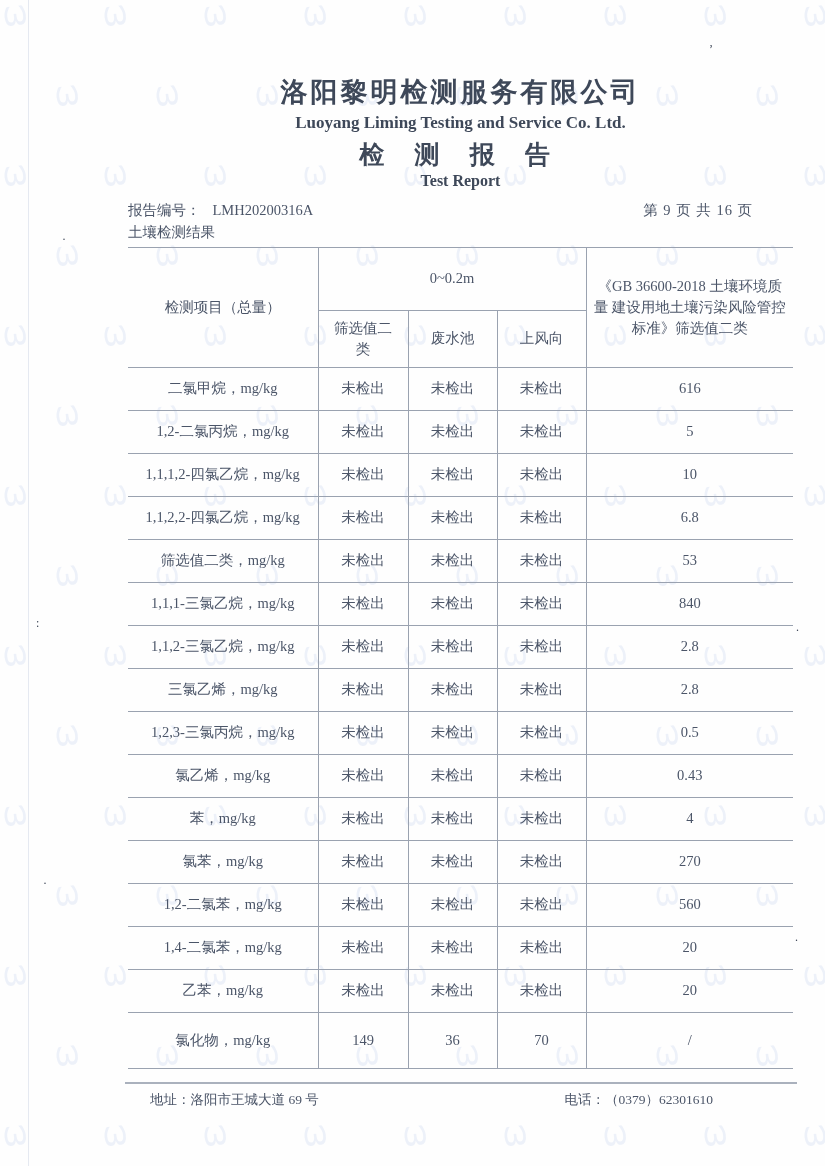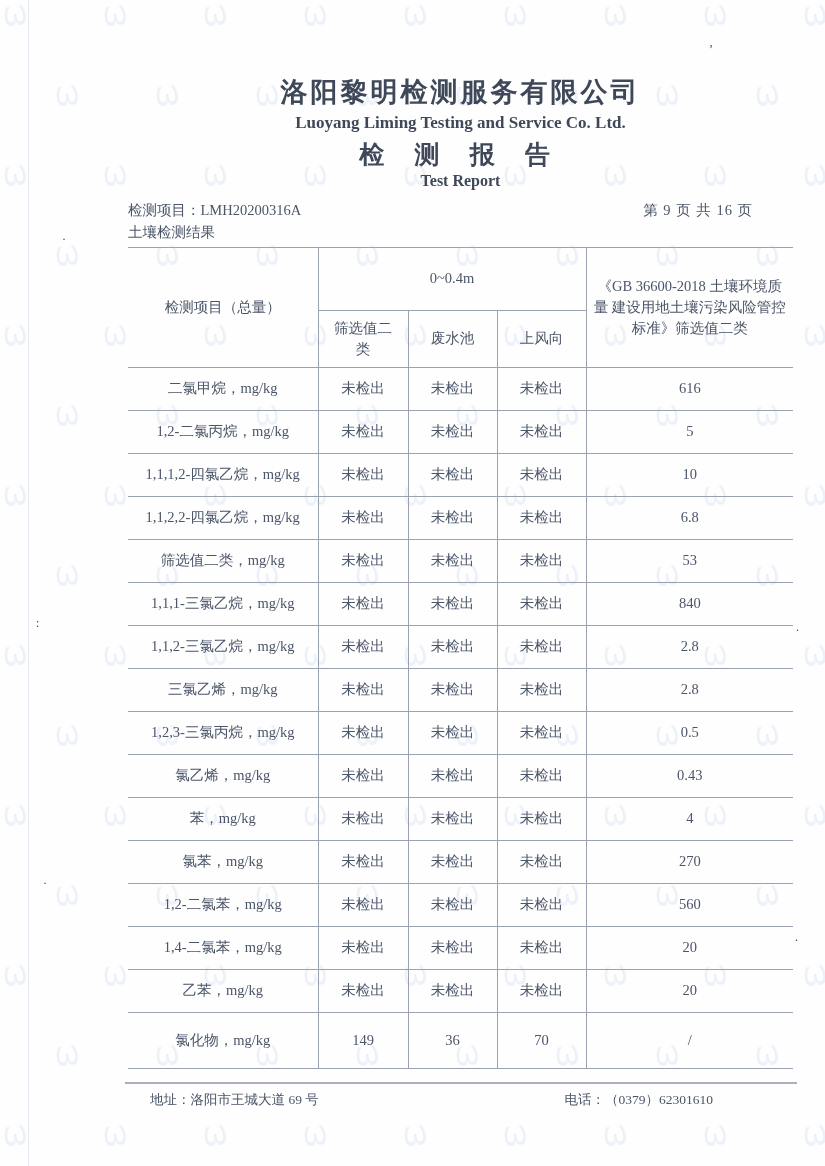--- a/index.html
+++ b/index.html
@@ -46,21 +46,21 @@
   }
   .title-en {
     text-align: center; margin-top: 1px; width: 665px;
     font-size: 16px; font-weight: bold; color: #3e4859;
   }
 
   .meta-row {
     display: flex; justify-content: space-between; align-items: baseline;
     width: 665px; margin-top: 11px; font-size: 14.5px;
   }
-  .report-no-value { }
+  .report-no-value { margin-left: 12px; }
   .page-indicator { padding-right: 40px; letter-spacing: 1px; }
   .section-title { font-size: 14.5px; margin-top: 3px; }
 
   table.results {
     border-collapse: collapse; table-layout: fixed;
     width: 665px; margin-top: 5px;
   }
   table.results th, table.results td {
     border: 1px solid #9aa2b0;
     font-weight: normal; text-align: center;
@@ -232,39 +232,39 @@
 
   <div class="content">
 
     <div class="company-cn">洛阳黎明检测服务有限公司</div>
     <div class="company-en">Luoyang Liming Testing and Service Co. Ltd.</div>
     <div class="title-cn">检 测 报 告</div>
     <div class="title-en">Test Report</div>
 
     <div class="meta-row">
       <div>
-        <span>检测项目：</span><span class="report-no-value">LMH20200316A</span>
+        <span>报告编号：</span><span class="report-no-value">LMH20200316A</span>
       </div>
       <div class="page-indicator">第 9 页 共 16 页</div>
     </div>
 
     <div class="section-title">土壤检测结果</div>
 
     <table class="results">
       <colgroup>
         <col style="width:190px">
           <col style="width:90px">
           <col style="width:89px">
           <col style="width:89px">
           <col style="width:207px">
       </colgroup>
       <thead>
         <tr>
           <th rowspan="2" class="no-l">检测项目（总量）</th>
-          <th colspan="3" class="h-top">0~0.4m</th>
+          <th colspan="3" class="h-top">0~0.2m</th>
           <th rowspan="2" class="no-r std-h">《GB 36600-2018 土壤环境质量 建设用地土壤污染风险管控标准》筛选值二类</th>
         </tr>
         <tr>
           <th class="h-sub"><span class="wrap-narrow">筛选值二类</span></th>
           <th class="h-sub">废水池</th>
           <th class="h-sub">上风向</th>
         </tr>
       </thead>
       <tbody id="rows">
   <tr>

